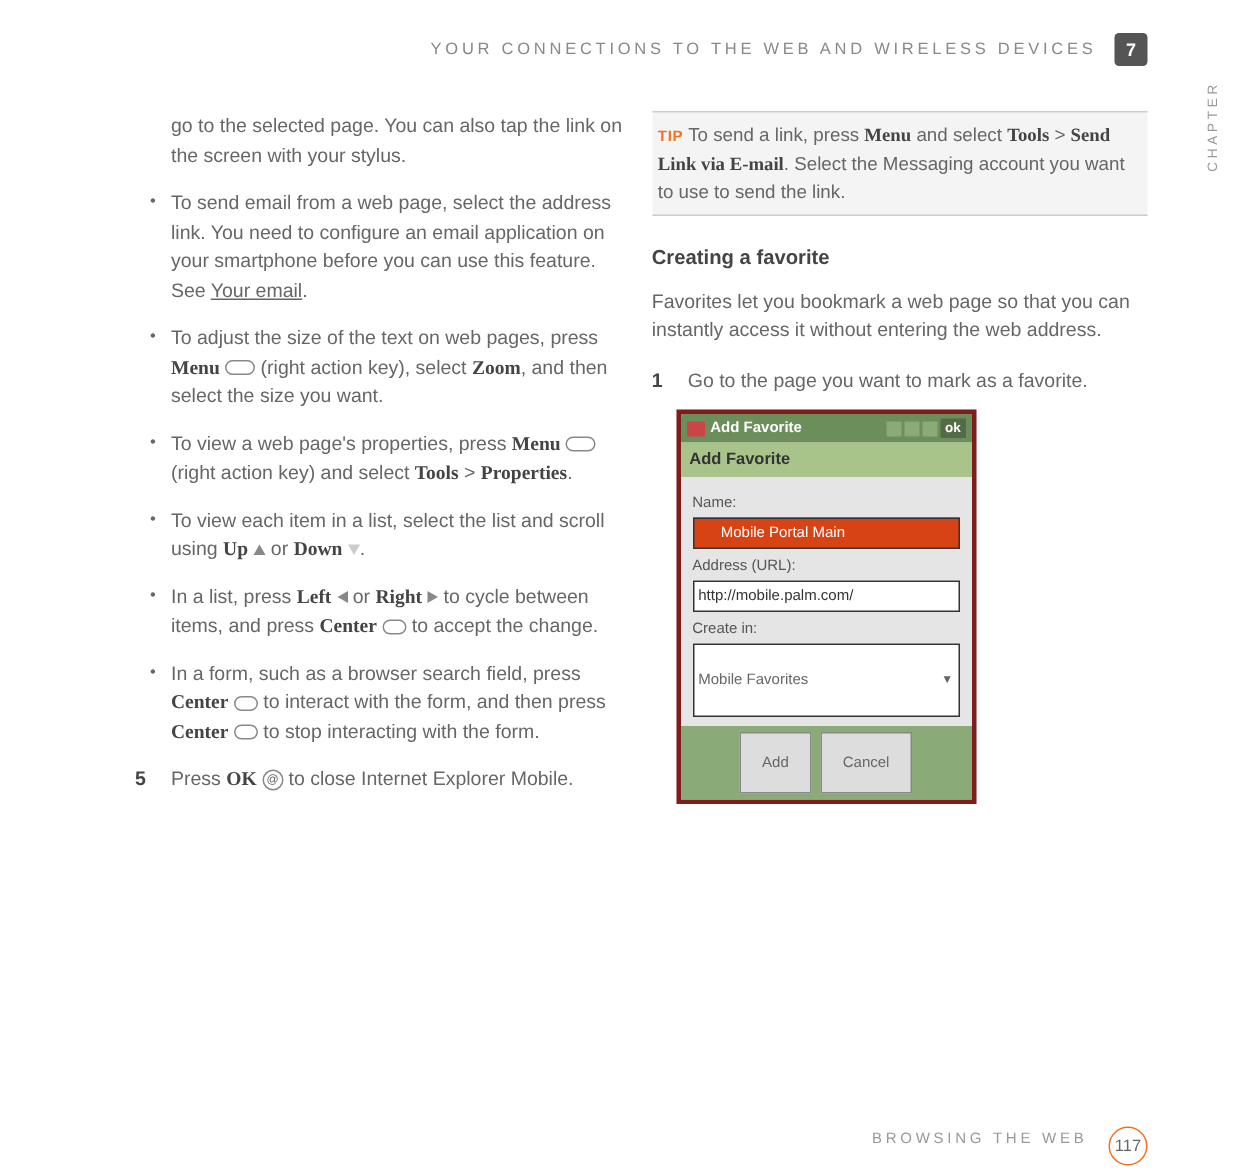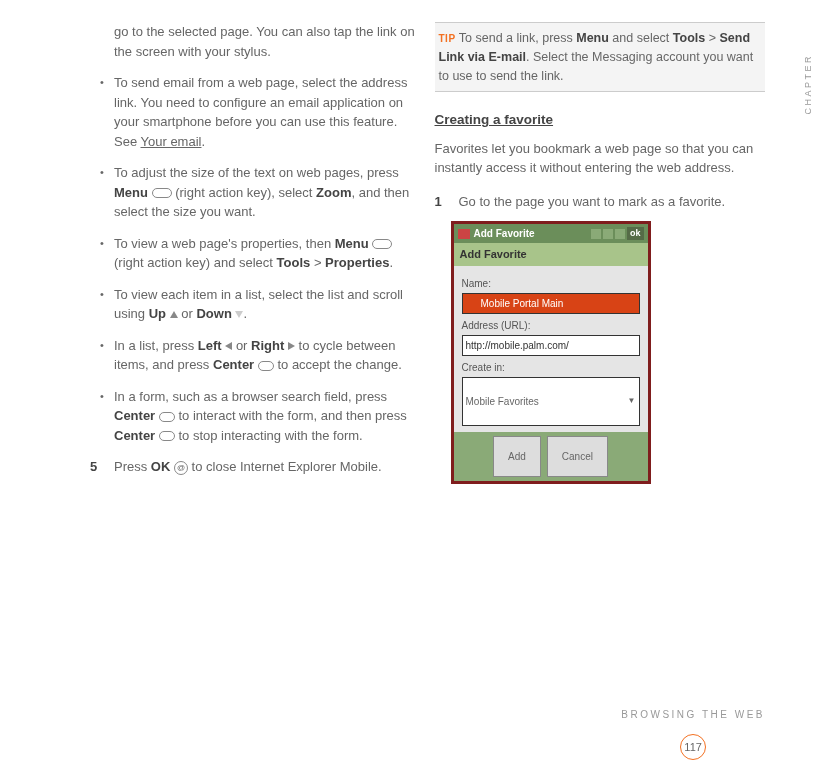--- a/index.html
+++ b/index.html
@@ -11,78 +11,82 @@
     .vertical-tab { position: absolute; right: 10px; top: 54px; writing-mode: vertical-lr; transform: rotate(180deg); font-size: 9px; letter-spacing: 2.5px; color: #999; }
 
     .columns { display: flex; gap: 14px; }
     .col { flex: 1; }
     .col-left p, .col-right p { color: #666; }
 
     .bullets { list-style: none; }
     .bullets li { padding-left: 14px; position: relative; margin-bottom: 12px; color: #666; }
     .bullets li::before { content: "•"; position: absolute; left: 0; color: #666; font-size: 11px; top: 1px; }
 
-    .bold { color: #444; font-weight: bold; }
+    .bold { color: #444; font-weight: bold; font-family: Liberation Serif, serif; }
     .underline { text-decoration: underline; }
 
     .numbered { display: flex; gap: 10px; margin-bottom: 10px; }
     .numbered .num { font-weight: bold; color: #444; min-width: 14px; }
 
     .icon-key { display: inline-block; width: 20px; height: 10px; border: 1px solid #888; border-radius: 5px; vertical-align: middle; }
     .icon-center { display: inline-block; width: 16px; height: 10px; border: 1px solid #888; border-radius: 5px; vertical-align: middle; }
     .icon-ok { display: inline-block; width: 14px; height: 14px; border: 1px solid #888; border-radius: 50%; vertical-align: middle; font-size: 8px; text-align: center; line-height: 12px; }
     .tri-up { display: inline-block; width: 0; height: 0; border-left: 4px solid transparent; border-right: 4px solid transparent; border-bottom: 7px solid #888; vertical-align: middle; }
     .tri-down { display: inline-block; width: 0; height: 0; border-left: 4px solid transparent; border-right: 4px solid transparent; border-top: 7px solid #ccc; vertical-align: middle; }
     .tri-left { display: inline-block; width: 0; height: 0; border-top: 4px solid transparent; border-bottom: 4px solid transparent; border-right: 7px solid #888; vertical-align: middle; }
     .tri-right { display: inline-block; width: 0; height: 0; border-top: 4px solid transparent; border-bottom: 4px solid transparent; border-left: 7px solid #888; vertical-align: middle; }
 
     .tip-box { border-top: 1px solid #ccc; border-bottom: 1px solid #ccc; padding: 6px 4px; background: #f4f4f4; margin-bottom: 18px; font-size: 12.5px; line-height: 1.5; }
     .tip-label { color: #f37021; font-weight: bold; font-size: 10px; letter-spacing: 0.5px; }
-    .section-title { font-weight: bold; color: #444; margin-bottom: 8px; font-size: 13.5px; text-decoration: underline; }
+    .section-title { font-weight: bold; color: #444; margin-bottom: 8px; font-size: 13.5px; }
     .before-label { color: #f37021; font-weight: bold; font-size: 12px; letter-spacing: 0.5px; }
 
     .screenshot { border: 3px solid #7f1d1d; width: 200px; margin-top: 6px; background: #e5e5e5; font-size: 10px; }
     .ss-top { background: #6b8e5a; color: #fff; padding: 2px 4px; display: flex; align-items: center; gap: 4px; font-weight: bold; }
     .ss-flag { display: inline-block; width: 12px; height: 10px; background: #cc4444; }
     .ss-top-right { margin-left: auto; display: flex; gap: 2px; align-items: center; }
     .ss-icon { width: 10px; height: 10px; background: #8aaa77; }
     .ss-ok { background: #556b47; padding: 0 3px; font-size: 9px; }
     .ss-header { background: #a8c48a; padding: 3px 6px; color: #333; font-weight: bold; font-size: 11px; }
     .ss-body { padding: 6px 8px; }
     .ss-label { display: block; margin: 4px 0 2px; color: #555; }
     .ss-input-name { border: 1px solid #333; padding: 2px 18px; background: #d84315; color: #fff; font-size: 10px; }
     .ss-input { border: 1px solid #333; padding: 2px 3px; background: #fff; color: #333; font-size: 10px; }
     .ss-dropdown { border: 1px solid #333; padding: 16px 3px; background: #fff; display: flex; justify-content: space-between; align-items: center; }
     .ss-dd-arrow { font-size: 8px; }
     .ss-buttons { background: #8aaa77; display: flex; justify-content: center; gap: 6px; padding: 4px; }
     .ss-btn { background: #ddd; border: 1px solid #888; padding: 12px 14px; font-size: 10px; }
 
-    .footer { position: absolute; bottom: 22px; right: 60px; display: flex; align-items: center; gap: 2px; flex-direction: column; }
+    .footer { position: absolute; bottom: 5px; right: 60px; display: flex; align-items: center; gap: 14px; }
     .footer-title { font-size: 10px; letter-spacing: 2.5px; color: #999; }
     .page-num { width: 26px; height: 26px; border: 1.2px solid #f37021; border-radius: 50%; display: flex; align-items: center; justify-content: center; font-size: 11px; color: #666; margin-top: 10px; }
   </style>
 </head>
 <body>
 
 <div class="page">
+  <div class="header">
+    <span class="header-title">YOUR CONNECTIONS TO THE WEB AND WIRELESS DEVICES</span>
+    <span class="chapter-badge">7</span>
+  </div>
   <div class="vertical-tab">CHAPTER</div>
 
   <div class="columns">
     <div class="col col-left">
       <p style="margin-left:24px; margin-bottom:12px;">go to the selected page. You can also tap the link on the screen with your stylus.</p>
 
       <ul class="bullets" style="margin-left:10px;">
         <li>
           <span>To send email from a web page, select the address link. You need to configure an email application on your smartphone before you can use this feature. See </span><span class="underline">Your email</span><span>.</span>
         </li>
         <li>
           <span>To adjust the size of the text on web pages, press </span><span class="bold">Menu</span> <span class="icon-key"></span><span> (right action key), select </span><span class="bold">Zoom</span><span>, and then select the size you want.</span>
         </li>
         <li>
-          <span>To view a web page's properties, then </span><span class="bold">Menu</span> <span class="icon-key"></span><span> (right action key) and select </span><span class="bold">Tools</span><span> &gt; </span><span class="bold">Properties</span><span>.</span>
+          <span>To view a web page's properties, press </span><span class="bold">Menu</span> <span class="icon-key"></span><span> (right action key) and select </span><span class="bold">Tools</span><span> &gt; </span><span class="bold">Properties</span><span>.</span>
         </li>
         <li>
           <span>To view each item in a list, select the list and scroll using </span><span class="bold">Up</span> <span class="tri-up"></span><span> or </span><span class="bold">Down</span> <span class="tri-down"></span><span>.</span>
         </li>
         <li>
           <span>In a list, press </span><span class="bold">Left</span> <span class="tri-left"></span><span> or </span><span class="bold">Right</span> <span class="tri-right"></span><span> to cycle between items, and press </span><span class="bold">Center</span> <span class="icon-center"></span><span> to accept the change.</span>
         </li>
         <li>
           <span>In a form, such as a browser search field, press </span><span class="bold">Center</span> <span class="icon-center"></span><span> to interact with the form, and then press </span><span class="bold">Center</span> <span class="icon-center"></span><span> to stop interacting with the form.</span>
         </li>

